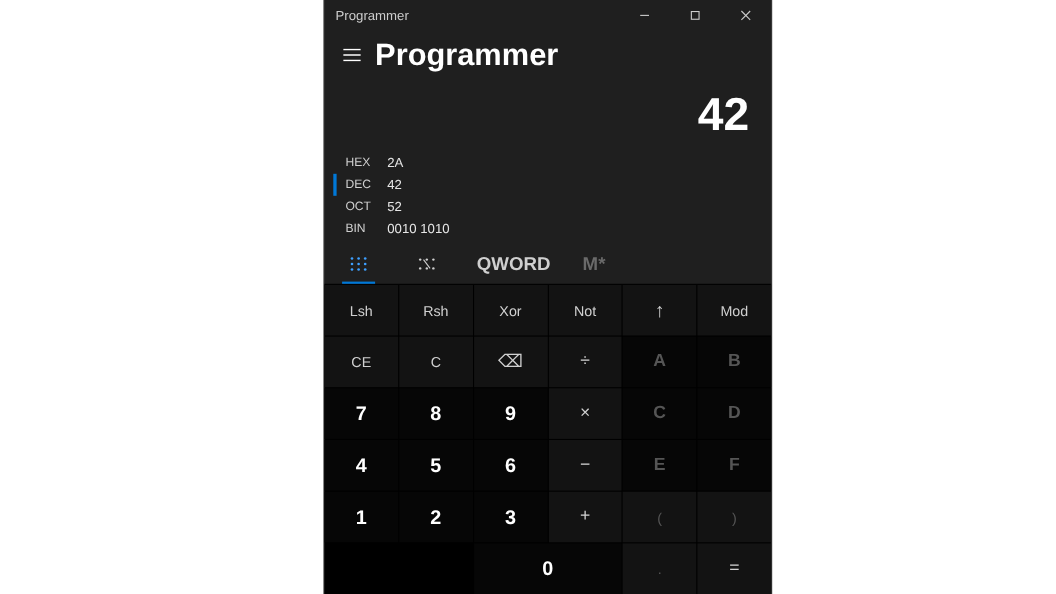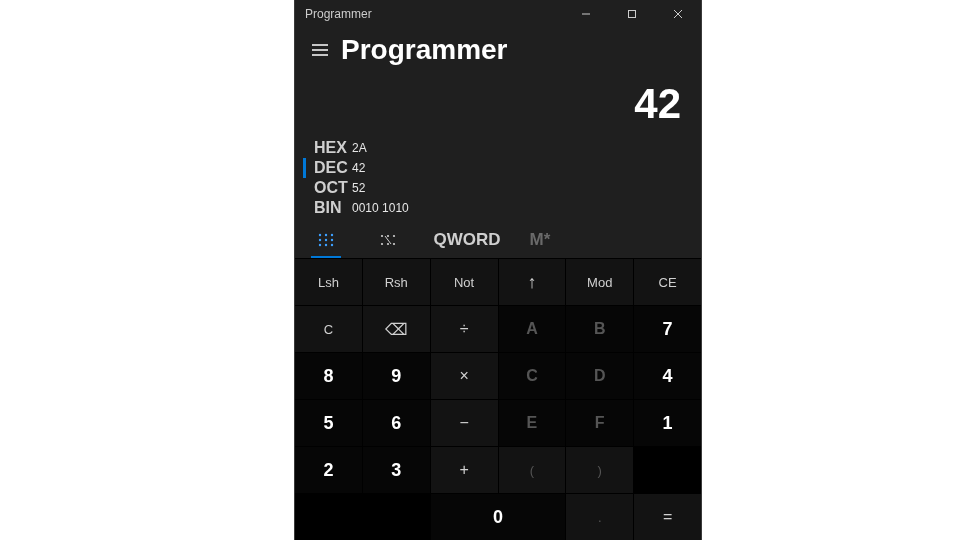--- a/index.html
+++ b/index.html
@@ -7,21 +7,21 @@
   .titlebar{height:30px;display:flex;align-items:center;justify-content:space-between;padding:0 0 0 10px;font-size:12px;color:#ccc}
   .winbtns{display:flex;height:100%}
   .winbtn{width:46px;display:flex;align-items:center;justify-content:center;color:#ccc;font-size:13px}
   .header{display:flex;align-items:center;padding:6px 10px 10px 10px}
   .menu-icon{width:30px;text-align:center;font-size:18px;color:#fff}
   .mode{font-size:28px;font-weight:600;color:#fff;margin-left:6px}
   .display{font-size:42px;font-weight:600;text-align:right;padding:4px 20px 10px 0;color:#fff}
   .bases{padding:0 0 4px 8px;font-size:12px}
   .base-row{display:flex;align-items:center;height:20px;padding-left:8px;border-left:3px solid transparent;color:#cfcfcf}
   .base-row.active{border-left-color:#0078d7}
-  .base-label{width:38px;font-weight:700;color:#cfcfcf;font-size:16px}
+  .base-label{width:38px;font-weight:400;color:#cfcfcf;font-size:11px}
   .base-val{color:#e6e6e6}
   .toolbar{display:flex;align-items:center;height:36px;border-bottom:1px solid #000}
   .tbtn{flex:0 0 auto;height:36px;display:flex;align-items:center;justify-content:center;font-size:17px;font-weight:600;color:#cfcfcf}
   .tbtn.icon{width:62px;font-size:16px}
   .tbtn.word{width:96px}
   .tbtn.ms{width:60px}
   .tbtn.mstar{width:50px;color:#6a6a6a}
   .tbtn.active{color:#fff}
   .tab-underline{position:absolute;height:2px;background:#0078d7}
   .grid{display:grid;grid-template-columns:repeat(6,1fr);grid-auto-rows:46px;gap:1px;background:#000;flex:1}
@@ -117,20 +117,21 @@
       </svg>
     </div>
     <div class="tbtn word">QWORD</div>
     <div class="tbtn mstar">M*</div>
     <div class="tab-underline" style="left:16px;width:30px;bottom:0"></div>
   </div>
 
   <div class="grid">
   <div class="key fn">Lsh</div>
   <div class="key fn">Rsh</div>
+  <div class="key fn">Xor</div>
   <div class="key fn">Not</div>
 
   <div class="key fn" style="font-size:18px">↑</div>
   <div class="key fn">Mod</div>
   <div class="key fn">CE</div>
   <div class="key fn">C</div>
   <div class="key fn" style="font-size:16px">⌫</div>
   <div class="key op">÷</div>
 
   <div class="key hex">A</div>

